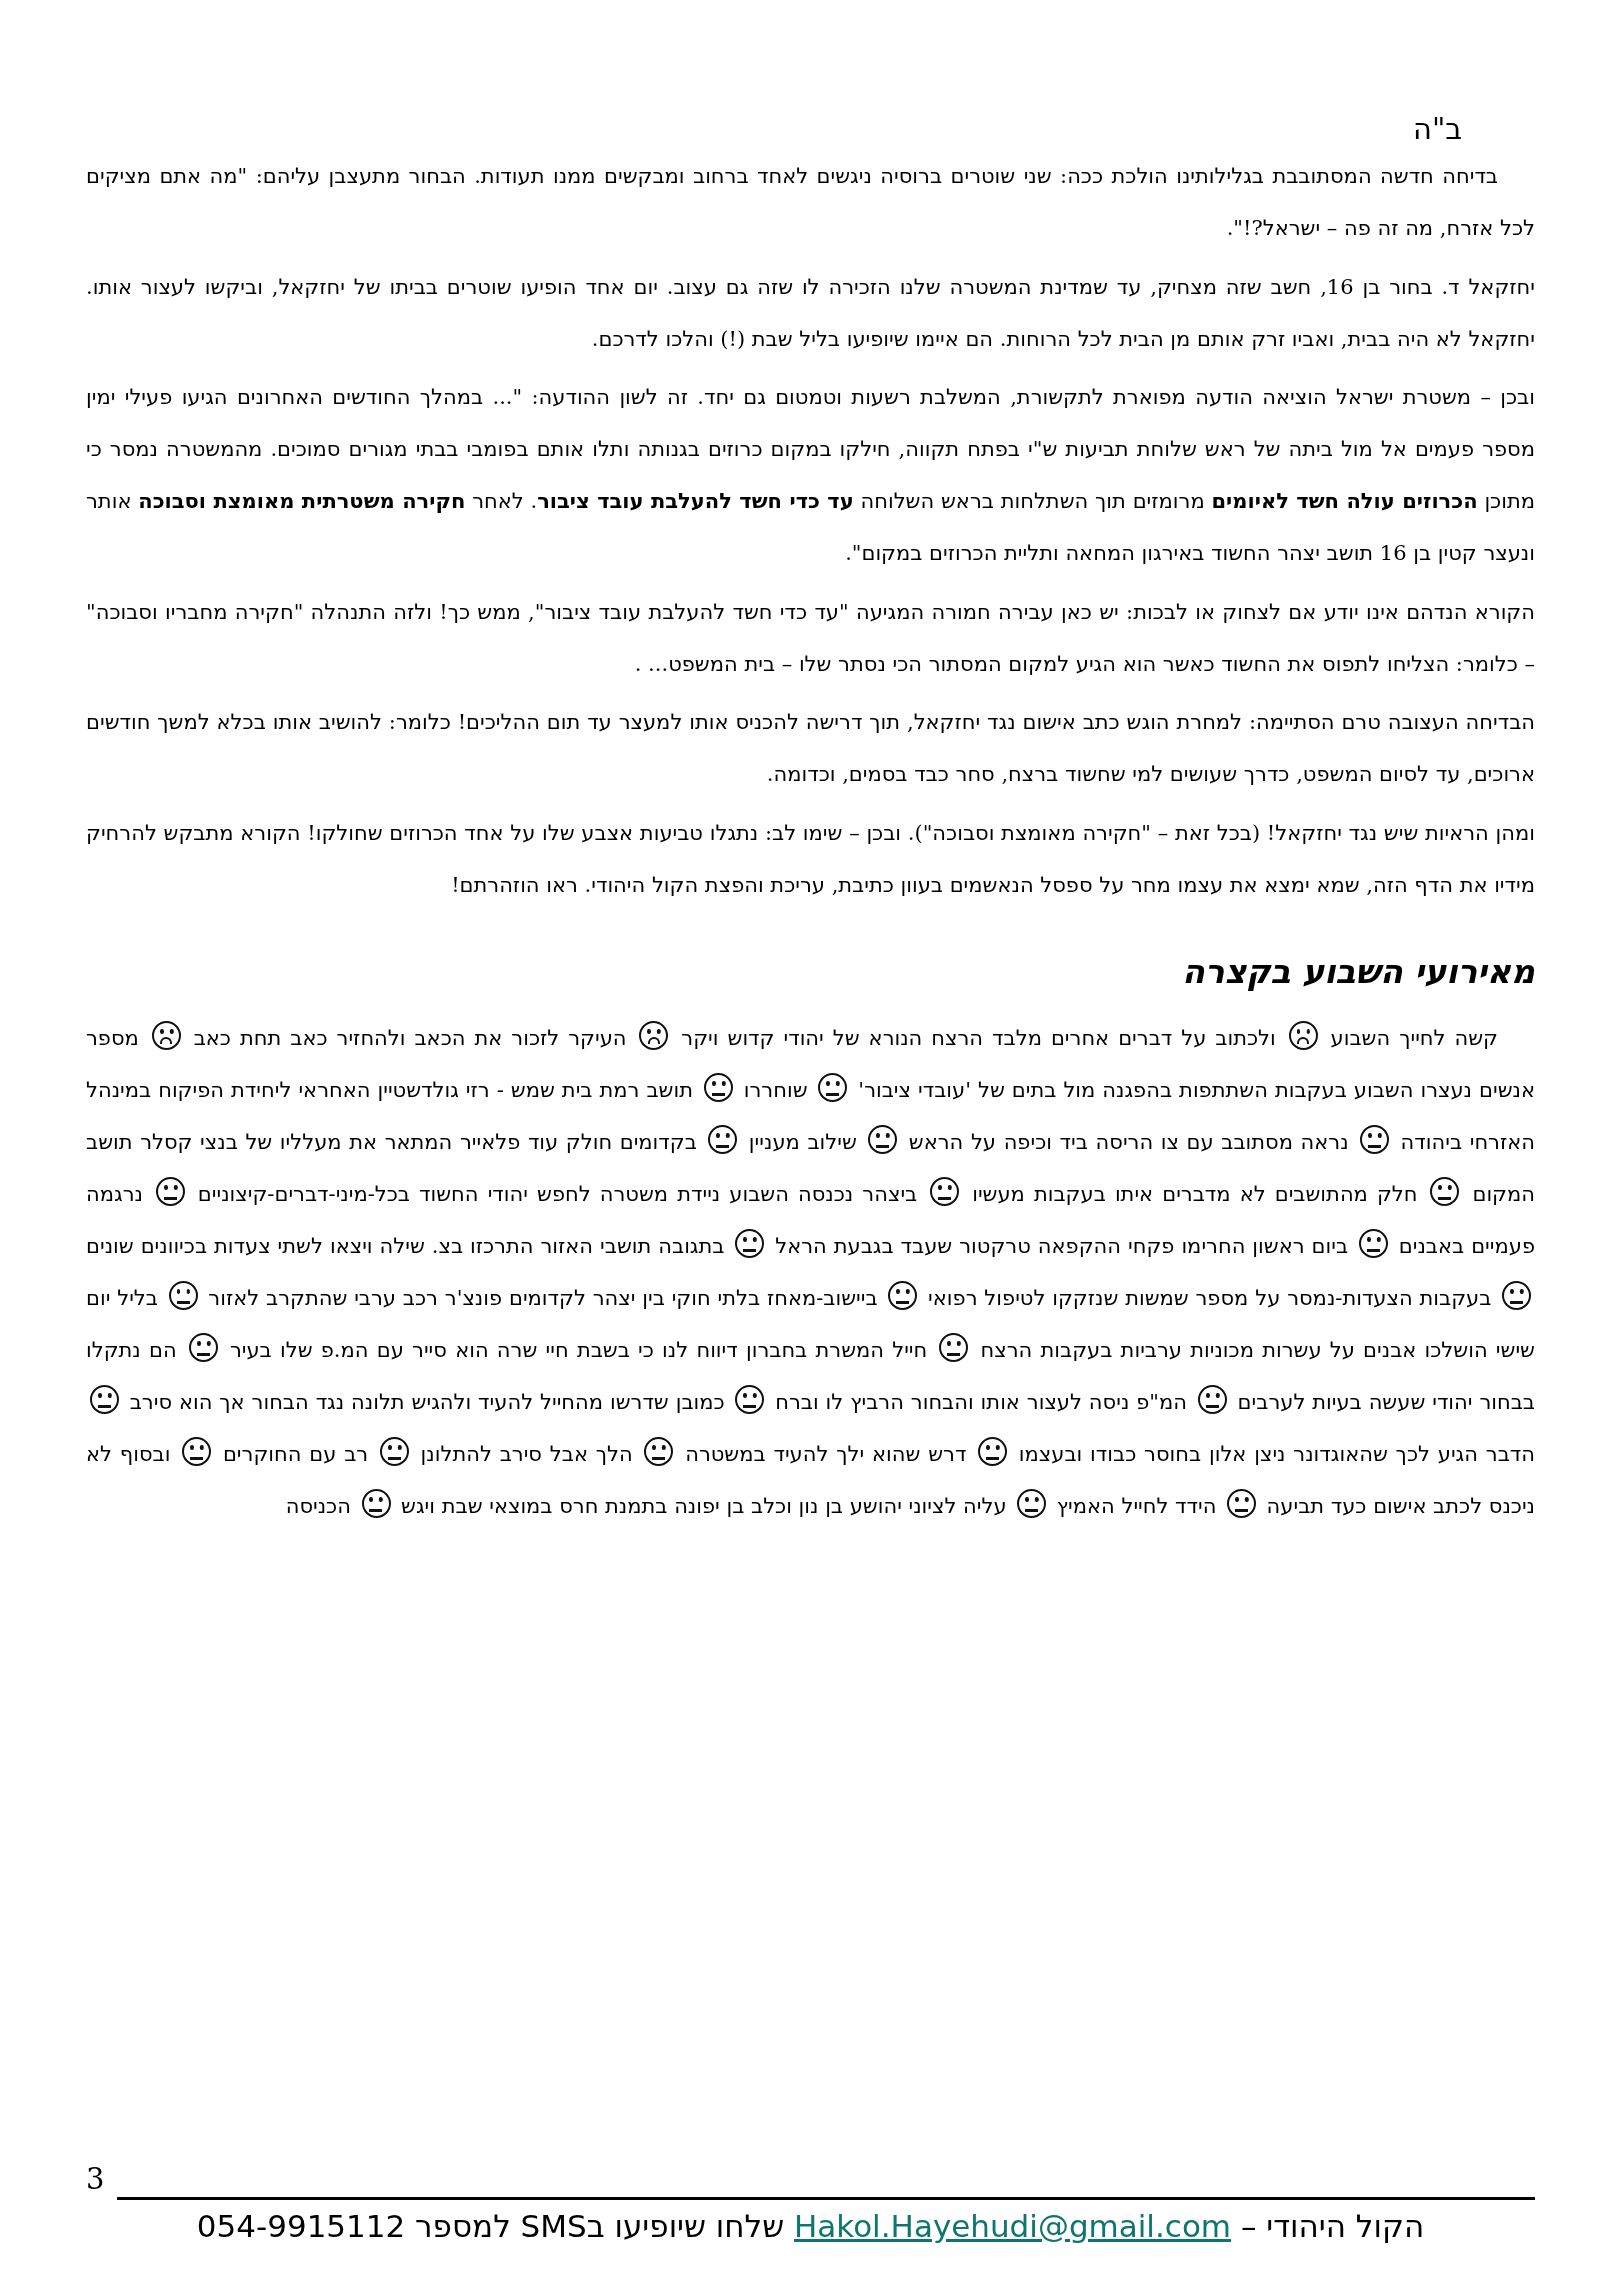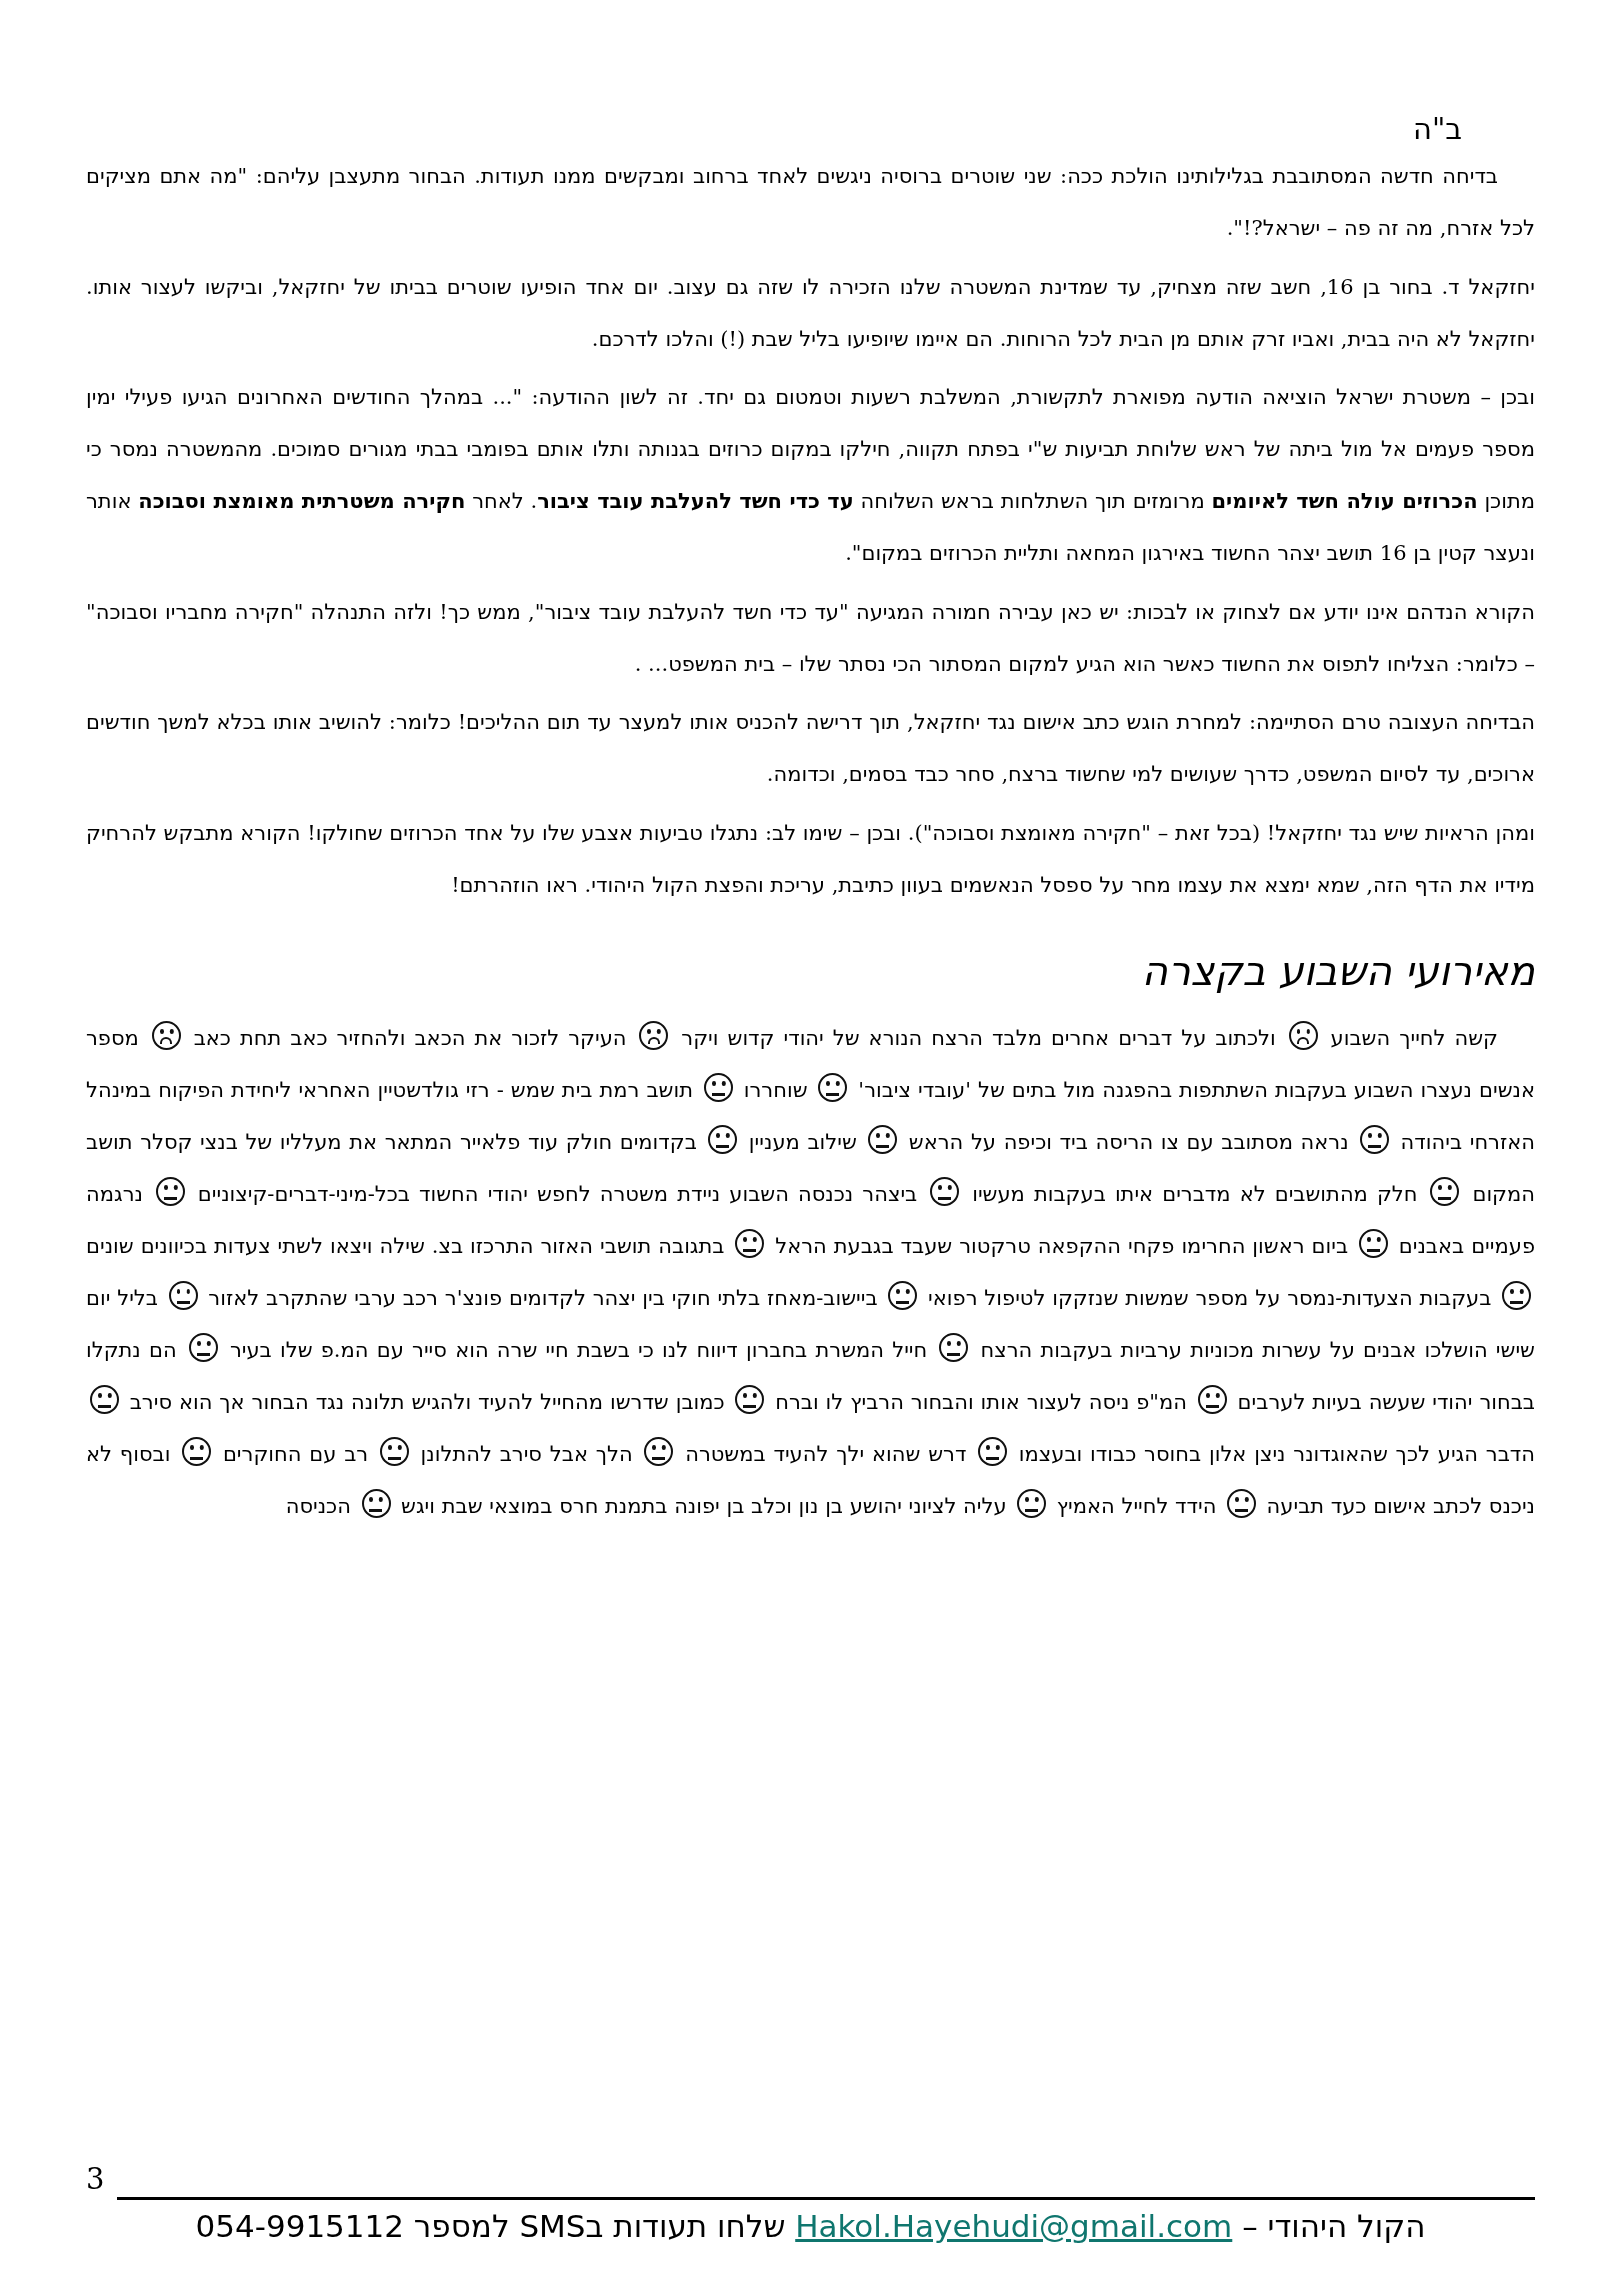--- a/index.html
+++ b/index.html
@@ -19,22 +19,22 @@
     text-align:right;padding-left:0;padding-right:73px;
   }
   h1.main-title{
     margin:9.2px 0 33px 0;
     font-size:35px;line-height:46px;
     font-weight:bold;font-style:italic;
     text-align:right;
   }
   h2.section-title{
     margin:39px 0 19.6px 0;
-    font-size:40px;line-height:43px;
-    font-weight:normal;font-style:italic;
+    font-size:33px;line-height:43px;
+    font-weight:bold;font-style:italic;
     text-align:right;
   }
   .para{
     font-size:21px;line-height:52px;
     text-align:justify;
     margin:0 0 6.5px 0;
   }
   .para.indent{text-indent:37px;}
   .para b{font-weight:bold;}
   
@@ -93,16 +93,16 @@
       </div>
     <h2 class="section-title">מאירועי השבוע בקצרה</h2>
     <div>
         <p class="para indent">קשה לחייך השבוע <span class="face sad"></span> ולכתוב על דברים אחרים מלבד הרצח הנורא של יהודי קדוש ויקר <span class="face sad"></span> העיקר לזכור את הכאב ולהחזיר כאב תחת כאב <span class="face sad"></span> מספר אנשים נעצרו השבוע בעקבות השתתפות בהפגנה מול בתים של 'עובדי ציבור' <span class="face neutral"></span> שוחררו <span class="face neutral"></span> תושב רמת בית שמש - רזי גולדשטיין האחראי ליחידת הפיקוח במינהל האזרחי ביהודה <span class="face neutral"></span> נראה מסתובב עם צו הריסה ביד וכיפה על הראש <span class="face neutral"></span> שילוב מעניין <span class="face neutral"></span> בקדומים חולק עוד פלאייר המתאר את מעלליו של בנצי קסלר תושב המקום <span class="face neutral"></span> חלק מהתושבים לא מדברים איתו בעקבות מעשיו <span class="face neutral"></span> ביצהר נכנסה השבוע ניידת משטרה לחפש יהודי החשוד בכל-מיני-דברים-קיצוניים <span class="face neutral"></span> נרגמה פעמיים באבנים <span class="face neutral"></span> ביום ראשון החרימו פקחי ההקפאה טרקטור שעבד בגבעת הראל <span class="face neutral"></span> בתגובה תושבי האזור התרכזו בצ. שילה ויצאו לשתי צעדות בכיוונים שונים <span class="face neutral"></span> בעקבות הצעדות-נמסר על מספר שמשות שנזקקו לטיפול רפואי <span class="face neutral"></span> ביישוב-מאחז בלתי חוקי בין יצהר לקדומים פונצ'ר רכב ערבי שהתקרב לאזור <span class="face neutral"></span> בליל יום שישי הושלכו אבנים על עשרות מכוניות ערביות בעקבות הרצח <span class="face neutral"></span> חייל המשרת בחברון דיווח לנו כי בשבת חיי שרה הוא סייר עם המ.פ שלו בעיר <span class="face neutral"></span> הם נתקלו בבחור יהודי שעשה בעיות לערבים <span class="face neutral"></span> המ"פ ניסה לעצור אותו והבחור הרביץ לו וברח <span class="face neutral"></span> כמובן שדרשו מהחייל להעיד ולהגיש תלונה נגד הבחור אך הוא סירב <span class="face neutral"></span> הדבר הגיע לכך שהאוגדונר ניצן אלון בחוסר כבודו ובעצמו <span class="face neutral"></span> דרש שהוא ילך להעיד במשטרה <span class="face neutral"></span> הלך אבל סירב להתלונן <span class="face neutral"></span> רב עם החוקרים <span class="face neutral"></span> ובסוף לא ניכנס לכתב אישום כעד תביעה <span class="face neutral"></span> הידד לחייל האמיץ <span class="face neutral"></span> עליה לציוני יהושע בן נון וכלב בן יפונה בתמנת חרס במוצאי שבת ויגש <span class="face neutral"></span> הכניסה</p>
       </div>
   </div>
 
   <div class="footer">
     <span class="pagenum">3</span>
     <div class="rule"></div>
-    <div class="footer-line"><span>הקול היהודי</span><span> – </span><a class="email">Hakol.Hayehudi@gmail.com</a><span> שלחו תעודות בSMS למספר </span><span class="phone">054-9915112</span></div>
+    <div class="footer-line"><span>הקול היהודי</span><span> – </span><a class="email">Hakol.Hayehudi@gmail.com</a><span> שלחו שיופיעו בSMS למספר </span><span class="phone">054-9915112</span></div>
   </div>
 </div>
 
 
 </body></html>

